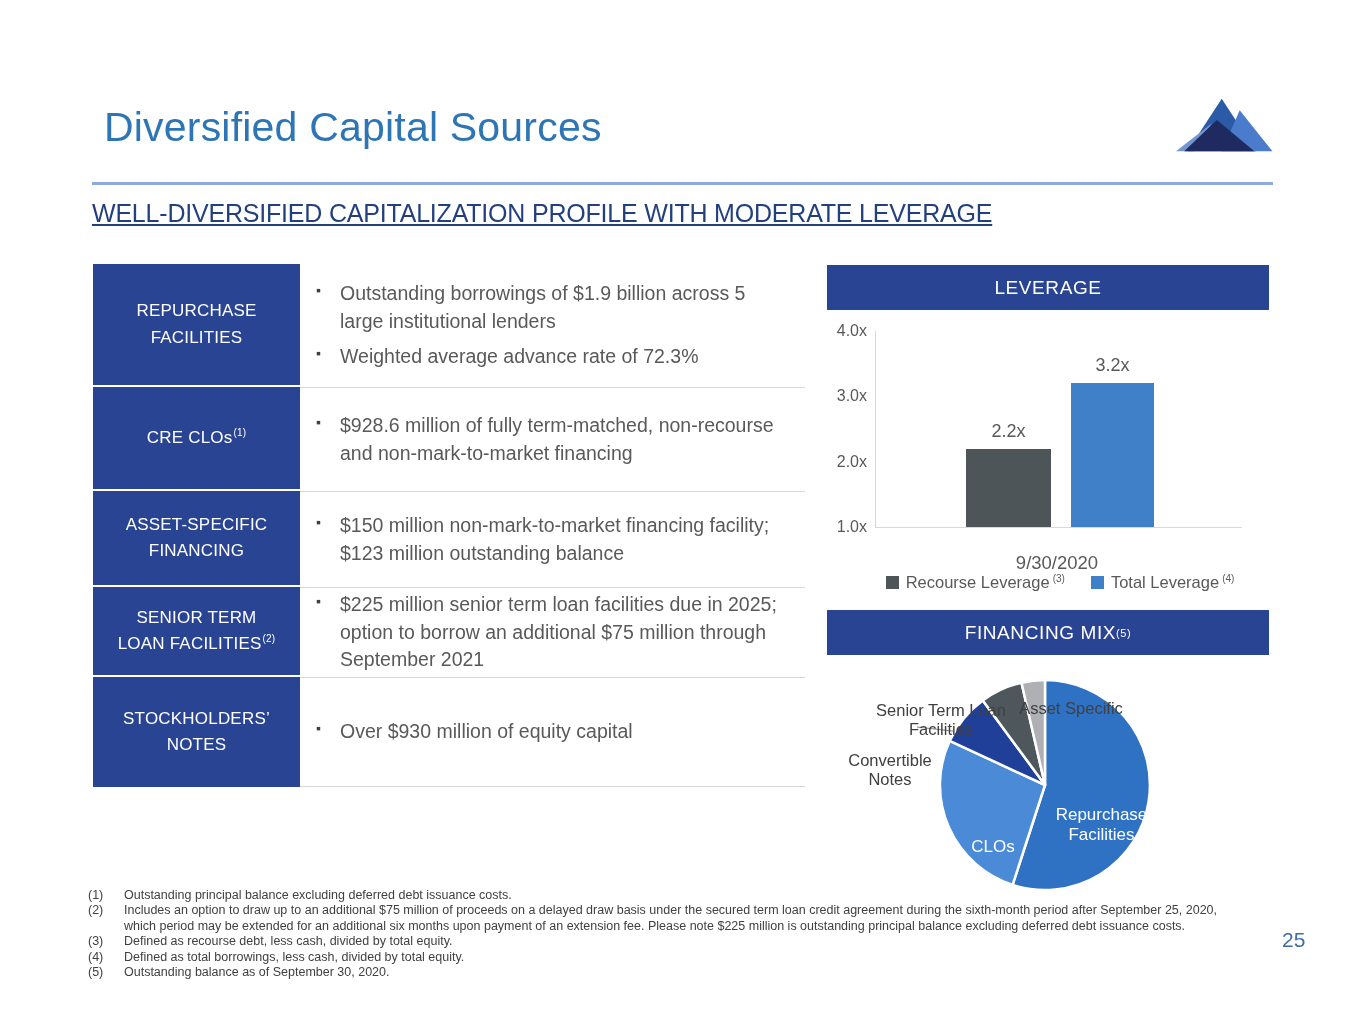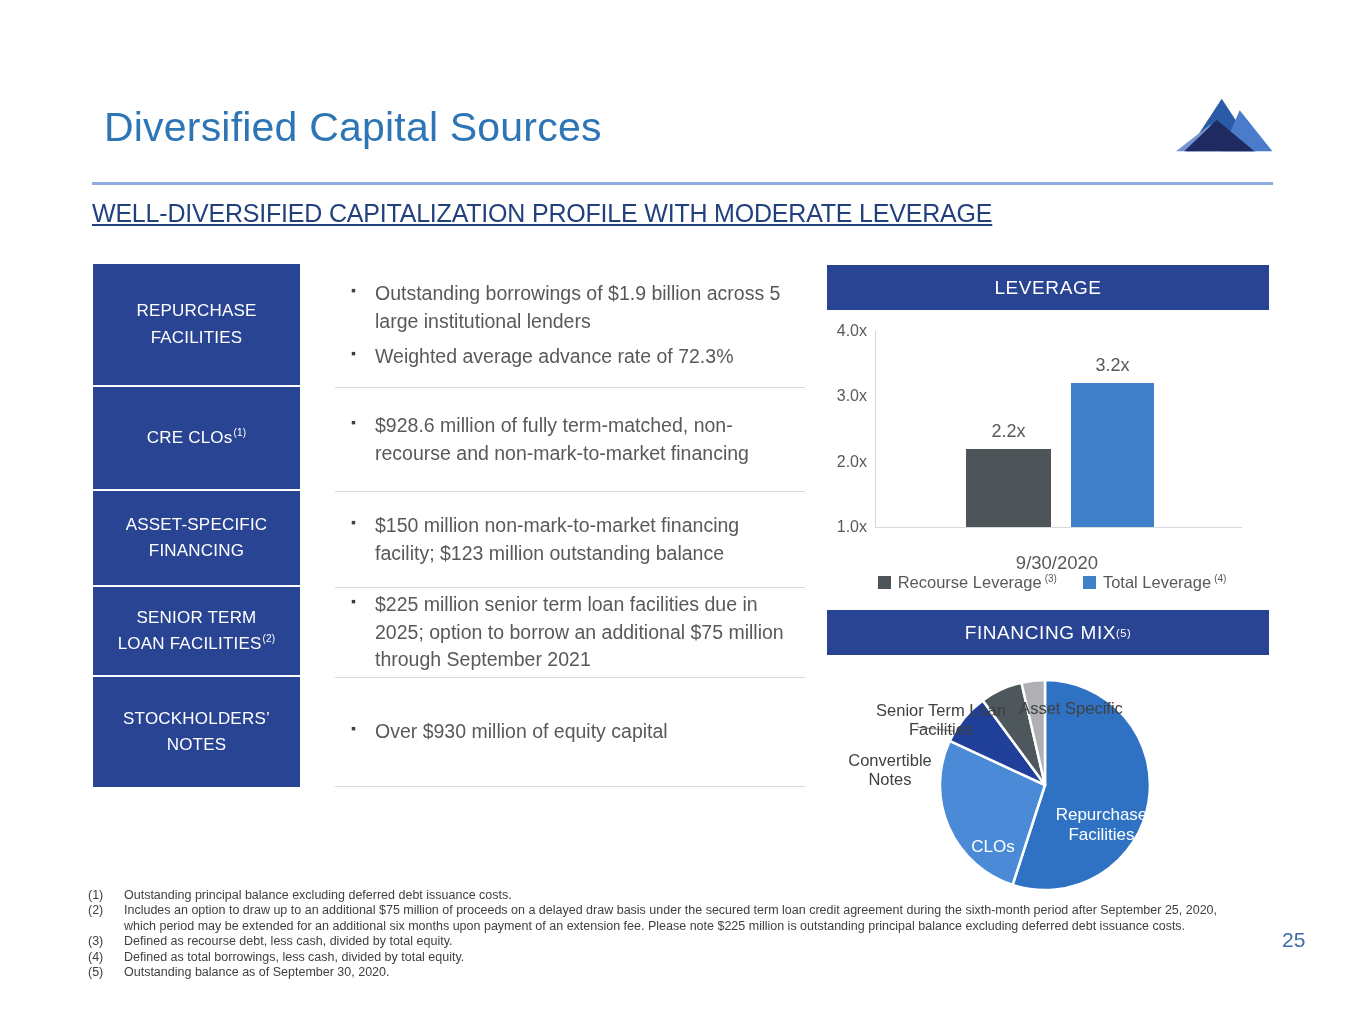--- a/index.html
+++ b/index.html
@@ -25,21 +25,20 @@
     width:207px;flex:0 0 207px;background:#2a4494;color:#ffffff;
     display:flex;flex-direction:column;justify-content:center;align-items:center;
     text-align:center;font-size:17px;line-height:1.55;border-bottom:2px solid #ffffff;
     letter-spacing:0.2px;
   }
   .cap-row:last-child .hdr-cell{border-bottom:none;}
   .hdr-cell sup{font-size:10px;vertical-align:super;margin-left:1px;}
   .content-cell{
     flex:1;display:flex;flex-direction:column;justify-content:center;
     padding:6px 10px 6px 0;
-    margin-left:35px;
   }
   .cap-row + .cap-row .content-cell{border-top:1px solid #d9d9d9;}
   .cap-table .cap-row:last-child .content-cell{border-bottom:1px solid #d9d9d9;}
   .bullets{list-style:none;margin:0;padding:0 0 0 40px;}
   .bullets li{
     position:relative;font-size:19.5px;color:#595959;line-height:1.42;
     margin:7px 0;max-width:452px;
   }
   .bullets li::before{
     content:"▪";position:absolute;left:-24px;top:1px;font-size:14px;color:#3f3f3f;
@@ -59,21 +58,21 @@
   .ytick:nth-of-type(4){top:208px;}
   .plot{
     position:absolute;left:48px;top:21px;width:366px;height:196px;
     border-left:1px solid #d6d6d6;border-bottom:1px solid #d9d9d9;
   }
   .bar{position:absolute;bottom:0;}
   .bar-0{left:90px;width:85px;}
   .bar-1{left:195px;width:83px;}
   .bar-value{position:absolute;top:-28px;width:100%;text-align:center;font-size:18px;color:#595959;}
   .xcat{position:absolute;left:90px;top:242px;width:280px;text-align:center;font-size:18.5px;color:#595959;}
-  .legend{position:absolute;left:4px;top:263px;width:100%;display:flex;justify-content:center;gap:26px;}
+  .legend{position:absolute;left:12px;top:263px;width:100%;display:flex;justify-content:center;gap:26px;}
   .legend-item{display:flex;align-items:center;font-size:16.5px;color:#595959;}
   .legend-swatch{width:13px;height:13px;margin-right:7px;flex:0 0 13px;}
   .legend-item sup{font-size:10px;vertical-align:super;margin-left:3px;transform:translateY(-4px);}
   
   .financing-panel{position:absolute;left:827px;top:610px;width:442px;}
   .pie-area{position:relative;height:250px;}
   #pie-svg{position:absolute;left:0;top:0;}
   .pie-label{position:absolute;font-size:16.5px;color:#404040;line-height:1.18;text-align:center;font-stretch:condensed;}
   .lbl-senior{left:28px;top:46px;width:172px;}
   .lbl-asset{left:178px;top:44px;width:132px;}

